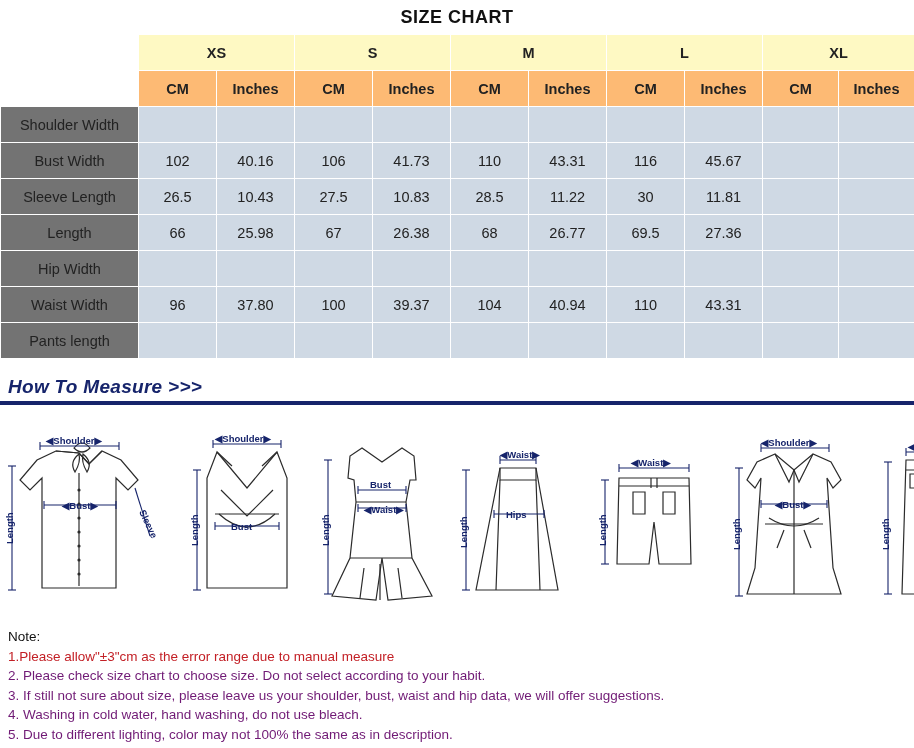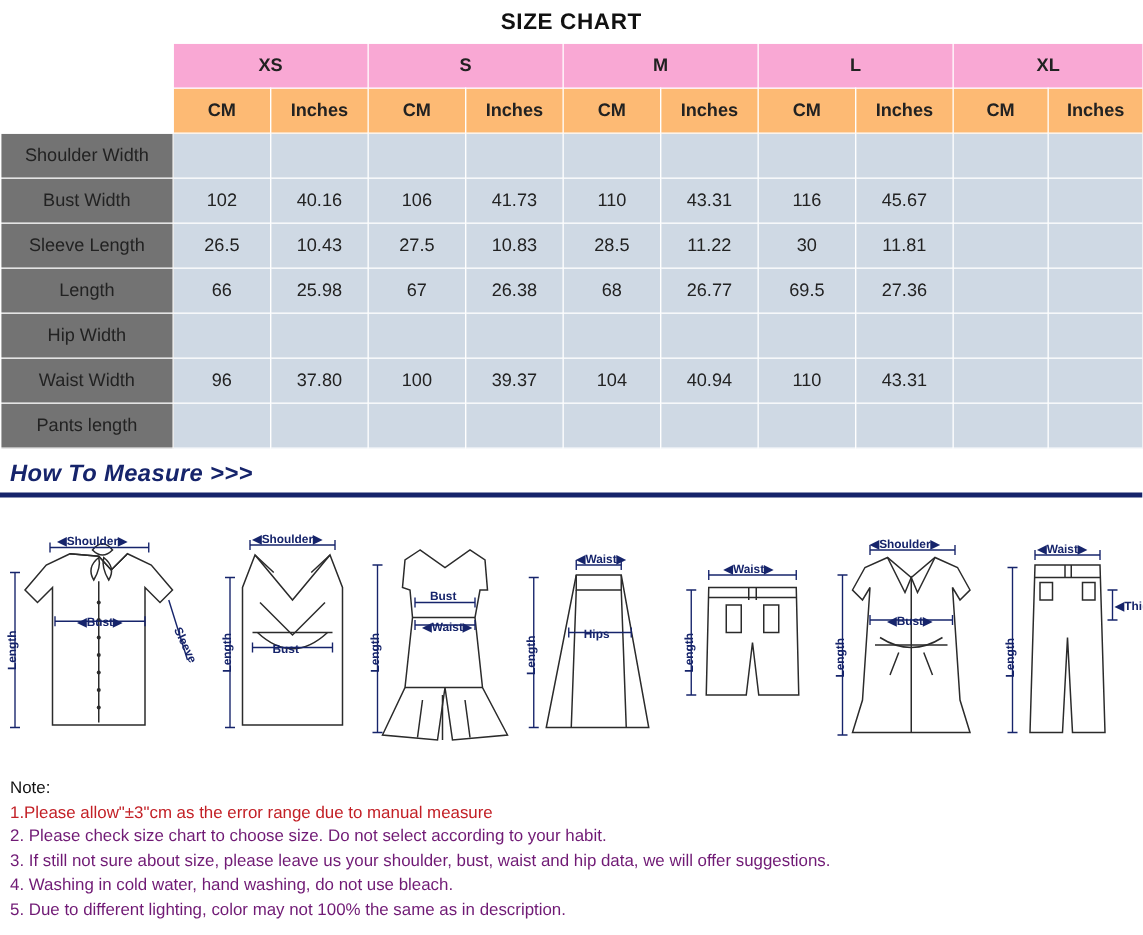--- a/index.html
+++ b/index.html
@@ -34,60 +34,61 @@
     text-align: center;
     font-size: 14.5px;
     color: #222;
     height: 36px;
     padding: 0;
   }
   .size-label {
     font-size: 21px;
     font-weight: bold;
     color: #c32026;
-    background: #f9a8d4;
+    background: #fef9c3;
   }
   .unit-cell {
     font-size: 13.5px;
     font-weight: bold;
     color: #111;
     background: #fdba74;
     margin-top: 35px;
   }
   .row-label {
     text-align: left;
     padding-left: 18px;
     font-size: 14.5px;
     background: #737373;
     color: #1a1a1a;
   }
   .corner { background: #ffffff; }
   .val { background: #cfd9e4; }
 
   
-  .howto-wrap { margin-top: 6px; }
+  .howto-wrap { margin-top: 13px; }
   .howto-title {
     font-size: 19px;
     font-weight: bold;
     font-style: italic;
     color: #16246b;
     padding: 4px 0 3px 8px;
     letter-spacing: .3px;
   }
   .howto-rule {
     height: 4px;
     background: #16246b;
     margin: 0 0 2px 0;
   }
   .figures {
     display: flex;
     align-items: flex-end;
     justify-content: space-between;
     height: 200px;
     padding: 0 4px;
+    gap: 13px;
   }
   .fig { position: relative; }
 
   
   .notes {
     padding: 8px 0 0 8px;
     font-size: 13.5px;
     line-height: 19.5px;
     color: #111;
   }

